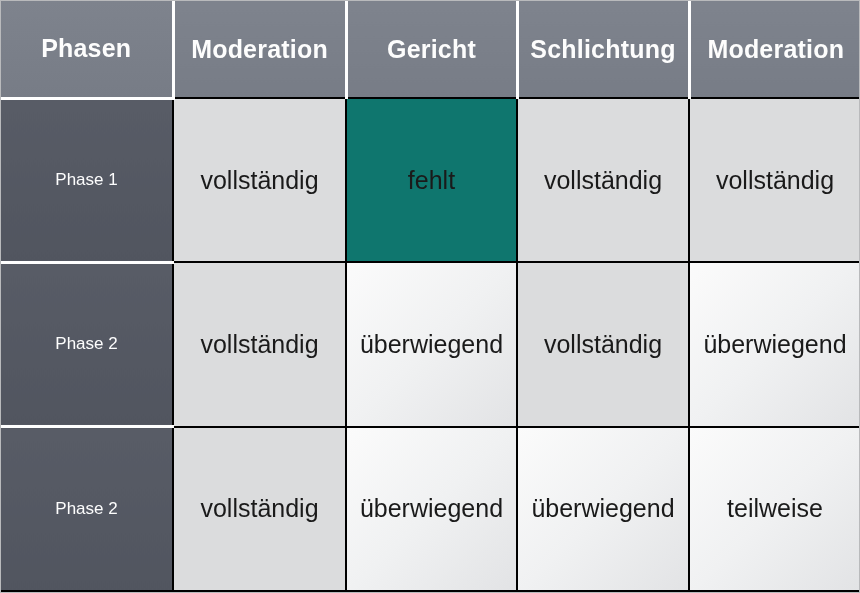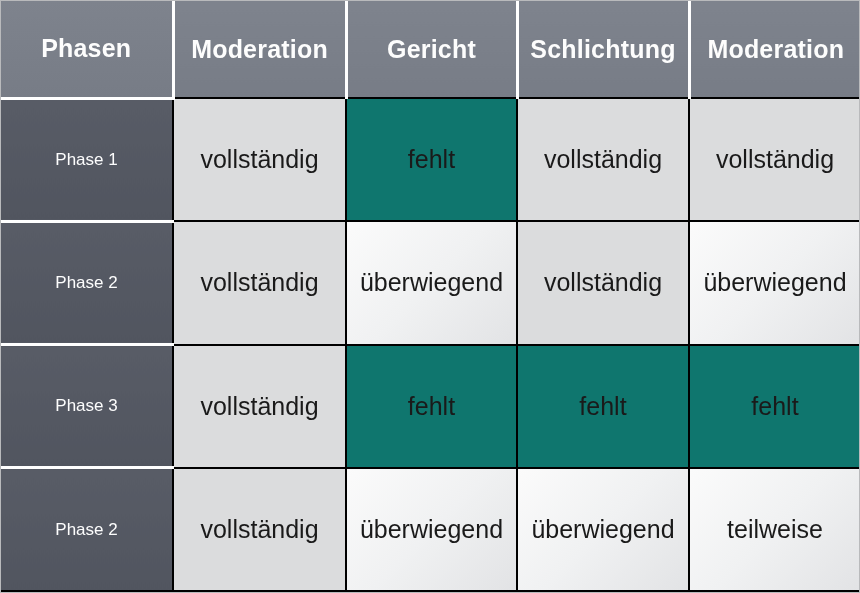--- a/index.html
+++ b/index.html
@@ -97,27 +97,20 @@
         <td class="c-solid">vollständig</td>
       </tr>
       <tr>
         <th class="rowhead">Phase 2</th>
         <td class="c-solid">vollständig</td>
         <td class="c-grad">überwiegend</td>
         <td class="c-solid">vollständig</td>
         <td class="c-grad">überwiegend</td>
       </tr>
       <tr>
-        <th class="rowhead">Phase 3</th>
-        <td class="c-solid">vollständig</td>
-        <td class="c-white">fehlt</td>
-        <td class="c-white">fehlt</td>
-        <td class="c-white">fehlt</td>
-      </tr>
-      <tr>
         <th class="rowhead">Phase 2</th>
         <td class="c-solid">vollständig</td>
         <td class="c-grad">überwiegend</td>
         <td class="c-grad">überwiegend</td>
         <td class="c-grad">teilweise</td>
       </tr>
     </tbody>
   </table>
 </div>
 

